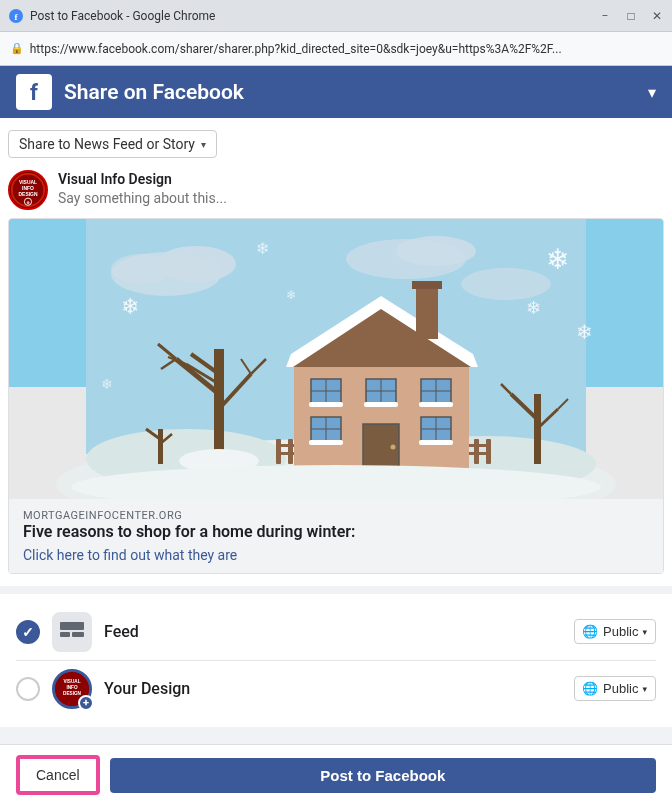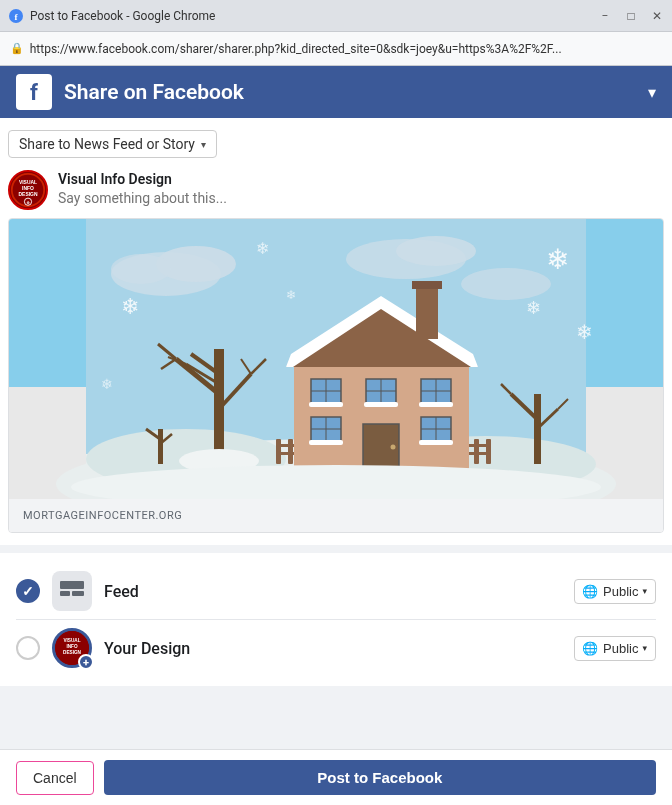--- a/index.html
+++ b/index.html
@@ -253,21 +253,21 @@
       padding: 10px 16px;
       display: flex;
       align-items: center;
       gap: 10px;
       position: absolute;
       bottom: 0;
       left: 0;
       right: 0;
     }
     .btn-cancel {
-      border: 1px solid #ec4899;
+      border: 4px solid #ec4899;
       background: white;
       color: #333;
       font-size: 14px;
       font-weight: 500;
       padding: 8px 16px;
       border-radius: 4px;
       cursor: pointer;
     }
     .btn-post {
       flex: 1;
@@ -483,20 +483,22 @@
         <text x="170" y="35" fill="white" font-size="16" opacity="0.7">❄</text>
         <text x="440" y="95" fill="white" font-size="18" opacity="0.75">❄</text>
         <text x="15" y="170" fill="white" font-size="14" opacity="0.6">❄</text>
         <text x="200" y="80" fill="white" font-size="12" opacity="0.65">❄</text>
 
         <ellipse cx="250" cy="268" rx="265" ry="22" fill="#eef3f3"></ellipse>
       </svg>
     </div>
     <div class="card-text">
       <div class="card-domain">MORTGAGEINFOCENTER.ORG</div>
+      <div class="card-title">Five reasons to shop for a home during winter:</div>
+      <div class="card-desc">Click here to find out what they are</div>
     </div>
   </div>
 
 </div>
 
 <div class="divider"></div>
 
 <div class="destinations">
 
   <div class="destination-row">

